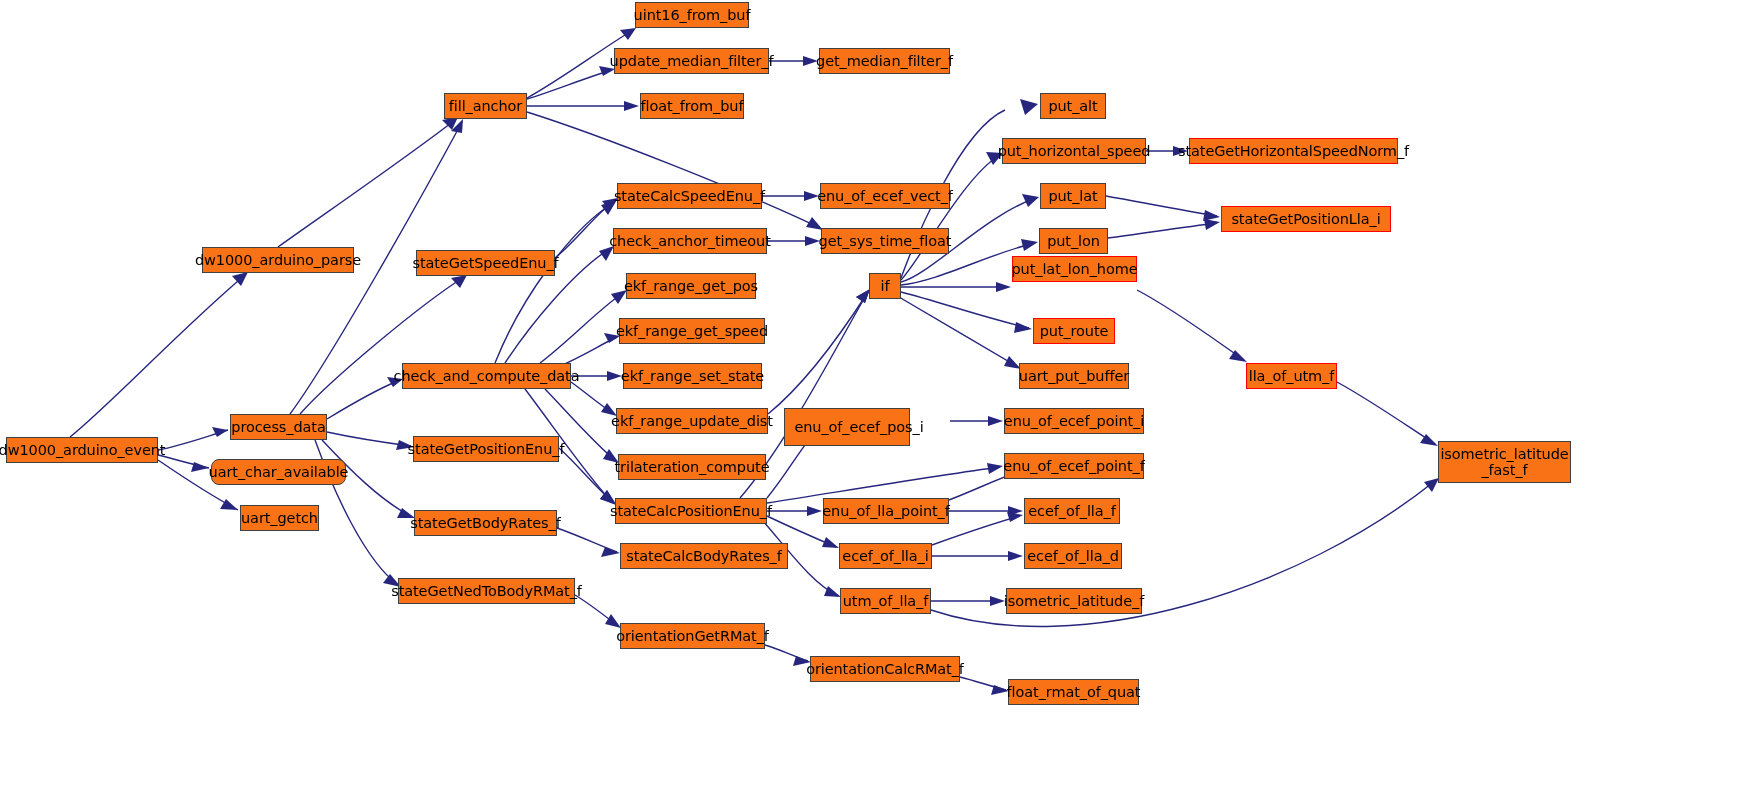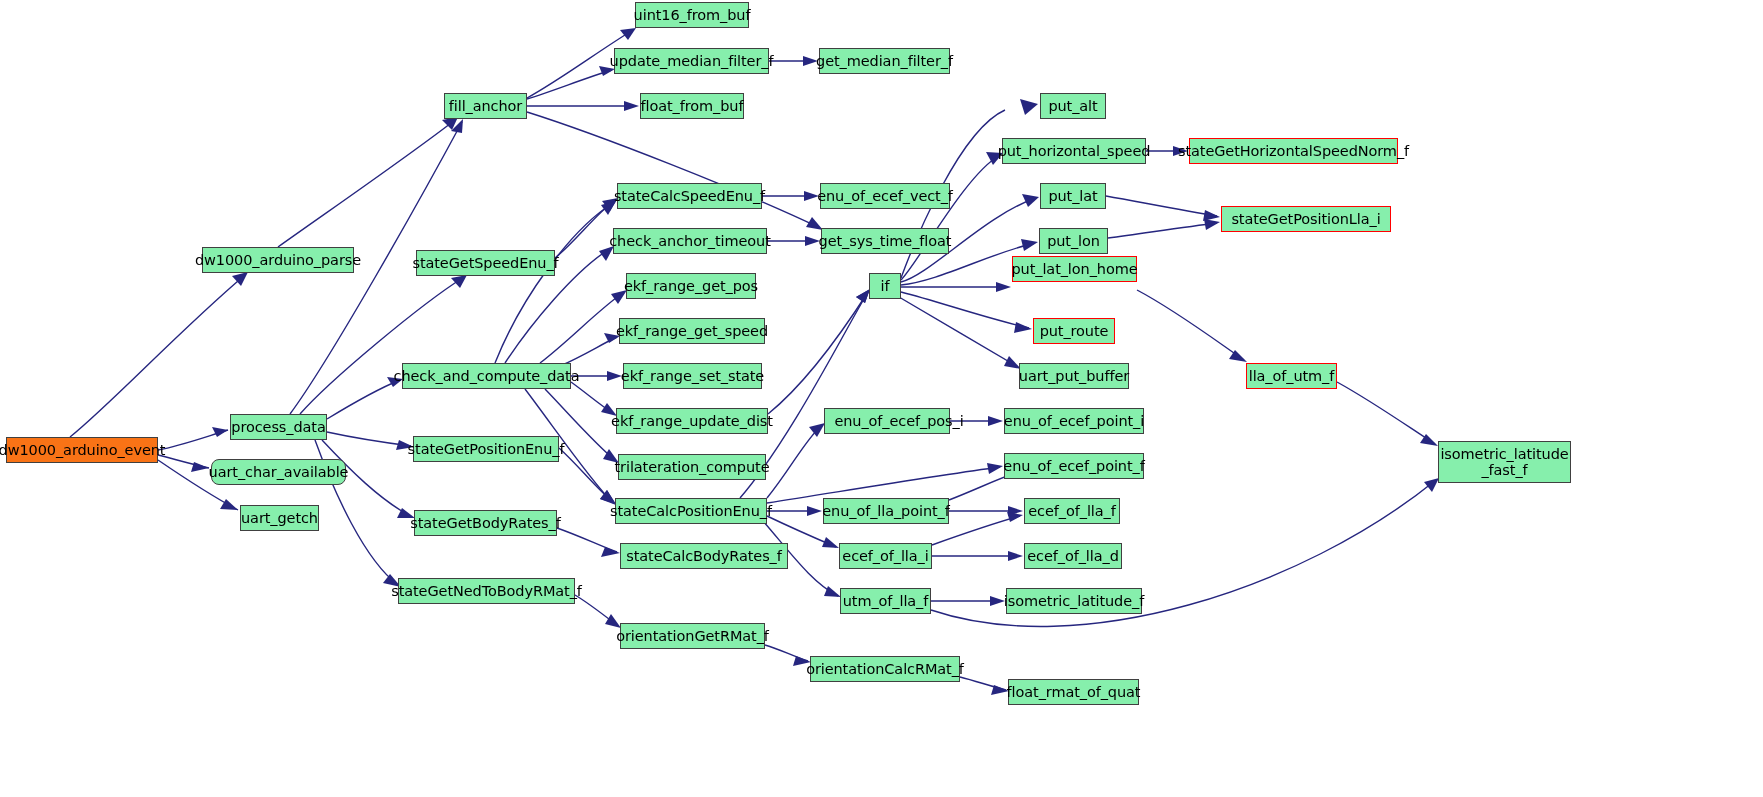--- a/index.html
+++ b/index.html
@@ -19,21 +19,21 @@
     position: absolute;
     left: 0;
     top: 0;
     width: 1763px;
     height: 797px;
     pointer-events: none;
   }
   .node {
     position: absolute;
     box-sizing: border-box;
-    background: #86efac;
+    background: #f97316;
     border: 1px solid #404040;
     display: flex;
     align-items: center;
     justify-content: center;
     text-align: center;
     color: #000000;
     font-size: 14.5px;
     line-height: 1.12;
     white-space: pre-line;
     letter-spacing: -0.1px;
@@ -213,21 +213,21 @@
     <div class="node red" style="left: 1189px; top: 138px; width: 209px; height: 26px;">stateGetHorizontalSpeedNorm_f</div>
     <div class="node" style="left: 1040px; top: 183px; width: 66px; height: 26px;">put_lat</div>
     <div class="node" style="left: 1039px; top: 228px; width: 69px; height: 26px;">put_lon</div>
     <div class="node red" style="left: 1221px; top: 206px; width: 170px; height: 26px;">stateGetPositionLla_i</div>
     <div class="node red" style="left: 1012px; top: 256px; width: 125px; height: 26px;">put_lat_lon_home</div>
     <div class="node red" style="left: 1033px; top: 318px; width: 82px; height: 26px;">put_route</div>
     <div class="node" style="left: 1019px; top: 363px; width: 110px; height: 26px;">uart_put_buffer</div>
     <div class="node red" style="left: 1246px; top: 363px; width: 91px; height: 26px;">lla_of_utm_f</div>
     <div class="node" style="left: 1438px; top: 441px; width: 133px; height: 42px;">isometric_latitude
 _fast_f</div>
-    <div class="node" style="left: 824px; top: 408px; width: 126px; height: 26px; padding-left: 24px;">enu_of_ecef_pos_i</div>
+    <div class="node" style="left: 784px; top: 408px; width: 126px; height: 38px; padding-left: 24px;">enu_of_ecef_pos_i</div>
     <div class="node" style="left: 1004px; top: 408px; width: 140px; height: 26px;">enu_of_ecef_point_i</div>
     <div class="node" style="left: 1004px; top: 453px; width: 140px; height: 26px;">enu_of_ecef_point_f</div>
     <div class="node" style="left: 823px; top: 498px; width: 126px; height: 26px;">enu_of_lla_point_f</div>
     <div class="node" style="left: 1024px; top: 498px; width: 96px; height: 26px;">ecef_of_lla_f</div>
     <div class="node" style="left: 839px; top: 543px; width: 93px; height: 26px;">ecef_of_lla_i</div>
     <div class="node" style="left: 1024px; top: 543px; width: 98px; height: 26px;">ecef_of_lla_d</div>
     <div class="node" style="left: 840px; top: 588px; width: 91px; height: 26px;">utm_of_lla_f</div>
     <div class="node" style="left: 1006px; top: 588px; width: 136px; height: 26px;">isometric_latitude_f</div>
   </div>
 

